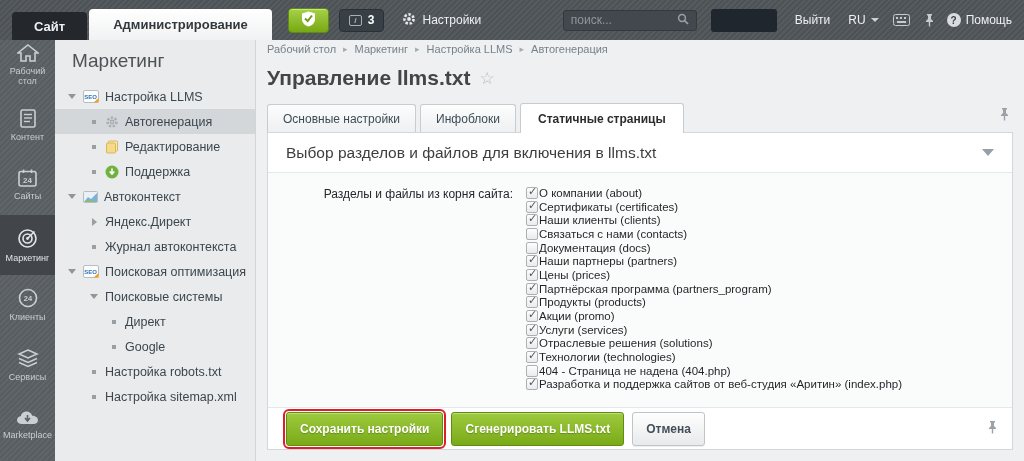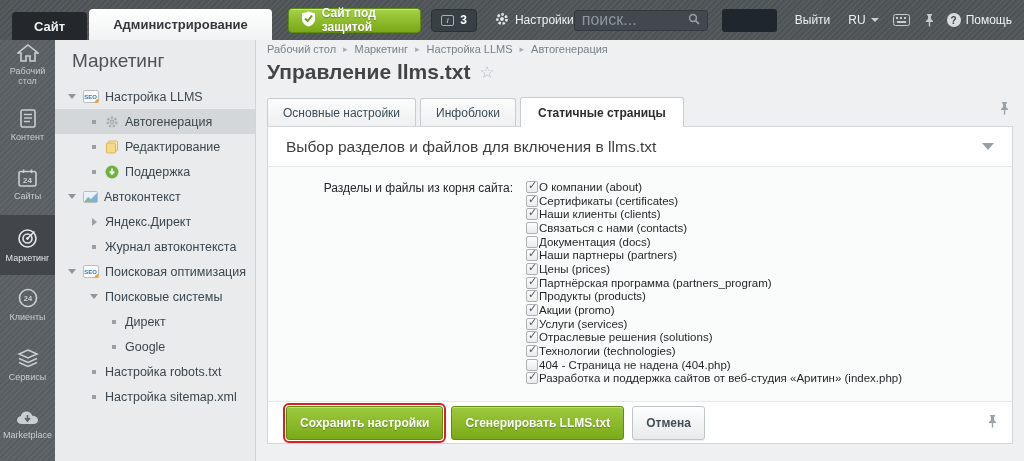--- a/index.html
+++ b/index.html
@@ -18,21 +18,21 @@
     background:linear-gradient(#a6d147,#78a815);border:1px solid #5e8c10;border-radius:4px;
     box-shadow:inset 0 1px 0 rgba(255,255,255,.4);color:#fff;font-size:12px;font-weight:bold;
     text-shadow:0 1px 1px rgba(54,84,8,.5);cursor:pointer;}
   .badge-notif{margin-left:10px;height:23px;display:flex;align-items:center;gap:6px;padding:0 9px;
     background:#394045;border:1px solid #2b3034;border-radius:4px;color:#fff;font-size:12px;font-weight:bold;cursor:pointer;}
   .notif-ic{width:13px;height:11px;border:1px solid #a9afb3;border-radius:2px;color:#a9afb3;
     font-size:8px;font-weight:bold;display:flex;align-items:center;justify-content:center;font-style:italic;}
   .tb-settings{margin-left:18px;display:flex;align-items:center;gap:6px;color:#eef1f3;font-size:12px;cursor:pointer;}
   .tb-search{margin-left:auto;width:134px;height:21px;background:#42484d;border:1px solid #34393d;
     border-radius:3px;display:flex;align-items:center;padding:0 7px;}
-  .tb-search input{flex:1;background:transparent;border:none;outline:none;color:#c4cacd;font-size:16px;min-width:0;}
+  .tb-search input{flex:1;background:transparent;border:none;outline:none;color:#c4cacd;font-size:12px;min-width:0;}
   .tb-search input::placeholder{color:#8e979c;}
   .userbox{width:66px;height:23px;background:#20262d;border-radius:3px;margin-left:14px;cursor:pointer;}
   .tb-link{color:#eef1f3;font-size:12px;margin-left:18px;cursor:pointer;display:flex;align-items:center;gap:5px;}
   .caret-dn{width:0;height:0;border-left:4px solid transparent;border-right:4px solid transparent;border-top:4px solid #ccd1d4;}
   .tb-ic{margin-left:14px;cursor:pointer;display:flex;align-items:center;}
   .help-q{width:14px;height:14px;border-radius:50%;background:#d9dde0;color:#3c4247;font-size:10px;
     font-weight:bold;display:flex;align-items:center;justify-content:center;}
   .tb-help{margin-left:12px;margin-right:12px;}
 
   
@@ -58,21 +58,21 @@
   .blt{width:4px;height:4px;background:#98a0a5;}
   .mi .ic{margin:0 6px 0 4px;display:flex;flex:none;}
   .mi .lb{white-space:nowrap;}
   .mi.noicon .lb{margin-left:4px;}
 
   
   .content{position:absolute;top:35px;left:256px;right:0;bottom:0;background:#eef0f2;padding:8px 11px 0 11px;}
   .breadcrumb{display:flex;align-items:center;gap:7px;font-size:11px;color:#76828a;}
   .bc-link{cursor:pointer;}
   .bc-sep{color:#a2acb2;font-size:9px;}
-  .title-row{display:flex;align-items:center;gap:9px;margin-top:5px;}
+  .title-row{display:flex;align-items:center;gap:9px;margin-top:11px;}
   .page-title{font-size:21px;font-weight:bold;color:#454545;}
   .fav-star{font-size:17px;color:#b7bcc0;cursor:pointer;line-height:1;}
   .tabs-row{display:flex;align-items:flex-end;margin-top:13px;position:relative;z-index:3;}
   .tab{background:linear-gradient(#fcfdfd,#eef0f1);border:1px solid #c7ccd0;border-bottom:none;
     border-radius:3px 3px 0 0;padding:7px 15px 6px;font-size:12px;color:#3c4d58;margin-right:4px;
     cursor:pointer;position:relative;}
   .tab.active{background:#fff;font-weight:bold;color:#2d2d2d;padding:8px 17px 7px;margin-bottom:-1px;z-index:4;}
   .pin-top{position:absolute;right:3px;top:4px;cursor:pointer;}
 
   .panel{background:#fff;border:1px solid #d3d7da;height:318px;position:relative;z-index:2;}
@@ -111,21 +111,20 @@
       <span>Администрирование</span>
     </div>
 
   <div class="btn-protect">
     <span>
       <svg width="15" height="16" viewBox="0 0 15 16">
           <path d="M7.5 0.5 L14 2.5 V8 C14 12 11 14.5 7.5 15.5 C4 14.5 1 12 1 8 V2.5 Z" fill="#fff"></path>
           <path d="M4 7.5 L6.7 10 L11 4.5" stroke="#6f9d14" stroke-width="2" fill="none"></path>
         </svg>
     </span>
-    <span>Сайт под защитой</span>
   </div>
 
   <div class="badge-notif">
     <span class="notif-ic">i</span>
     <span>3</span>
   </div>
 
   <div class="tb-settings">
     <span>
       <svg width="14" height="14" viewBox="0 0 14 14">

